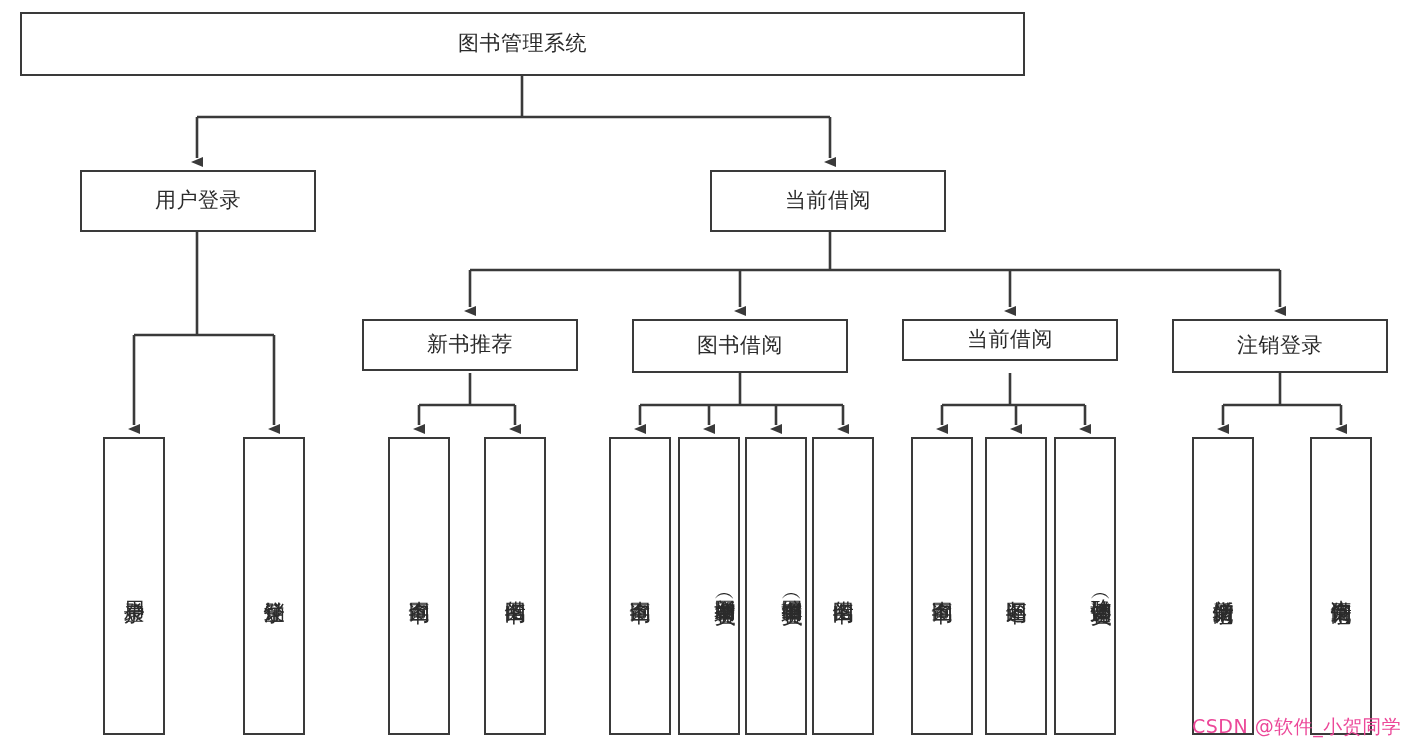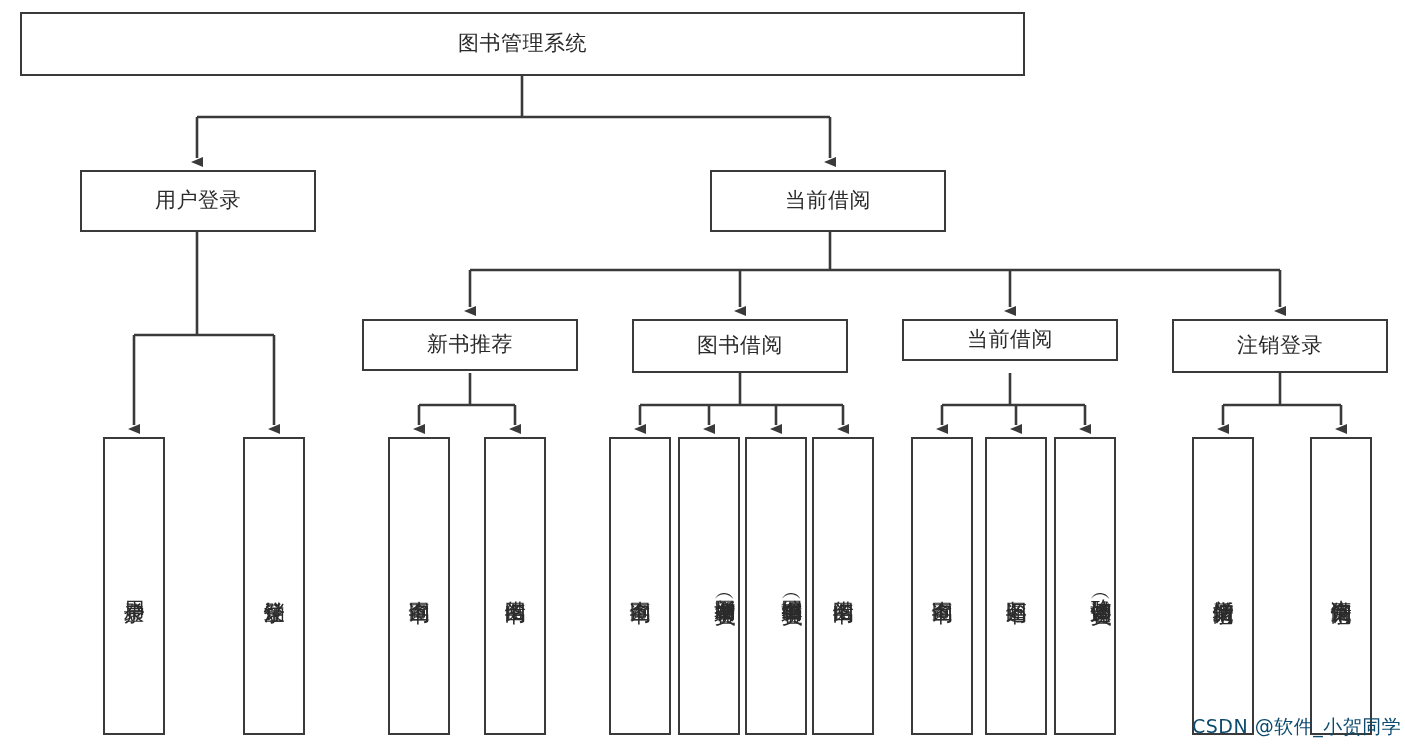--- a/index.html
+++ b/index.html
@@ -51,21 +51,21 @@
     align-items: center;
   }
   .node.v.topalign {
     align-items: flex-start;
   }
   .node-title {
     font-size: 22px;
   }
   .watermark {
     position: absolute;
-    color: #0c4a6e;
+    color: #ec4899;
     font-size: 19px;
     white-space: nowrap;
     letter-spacing: 0.5px;
   }
 </style>
 </head>
 <body>
 
 <div id="canvas">
 

